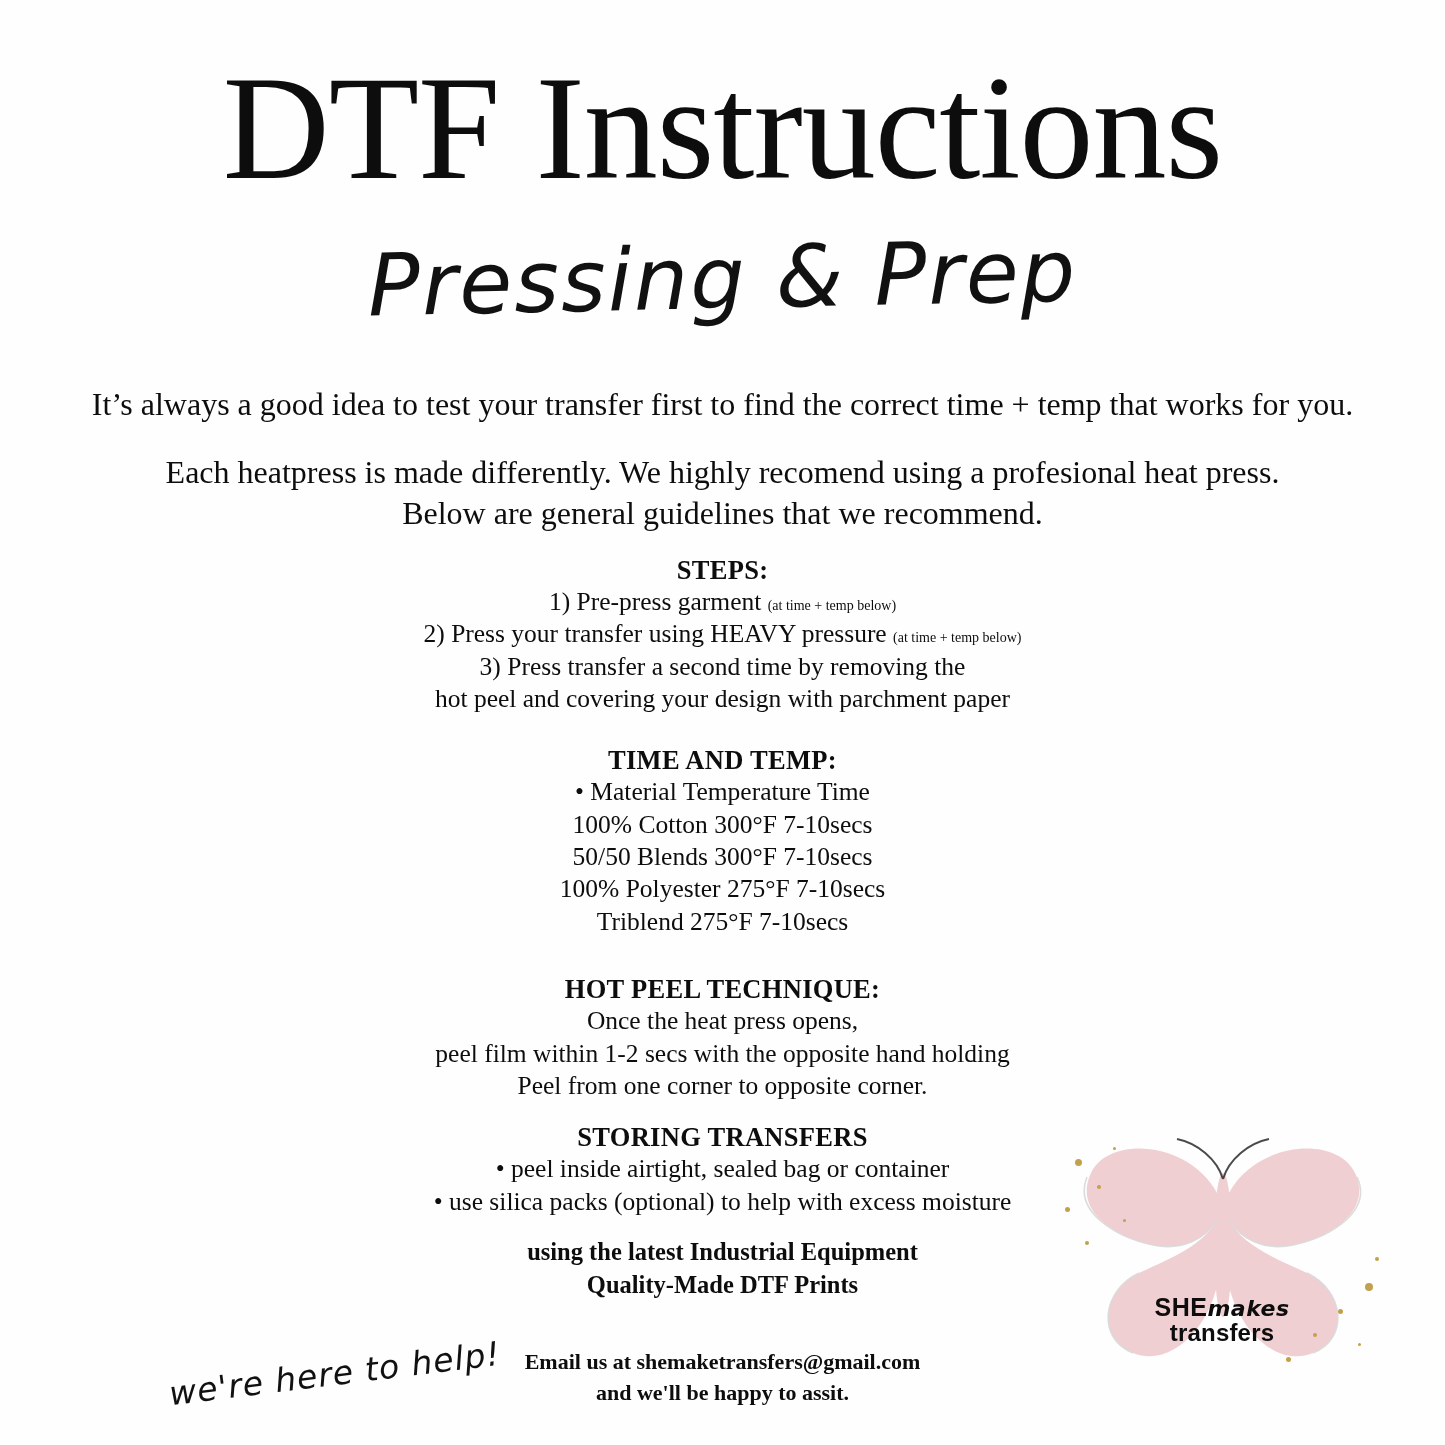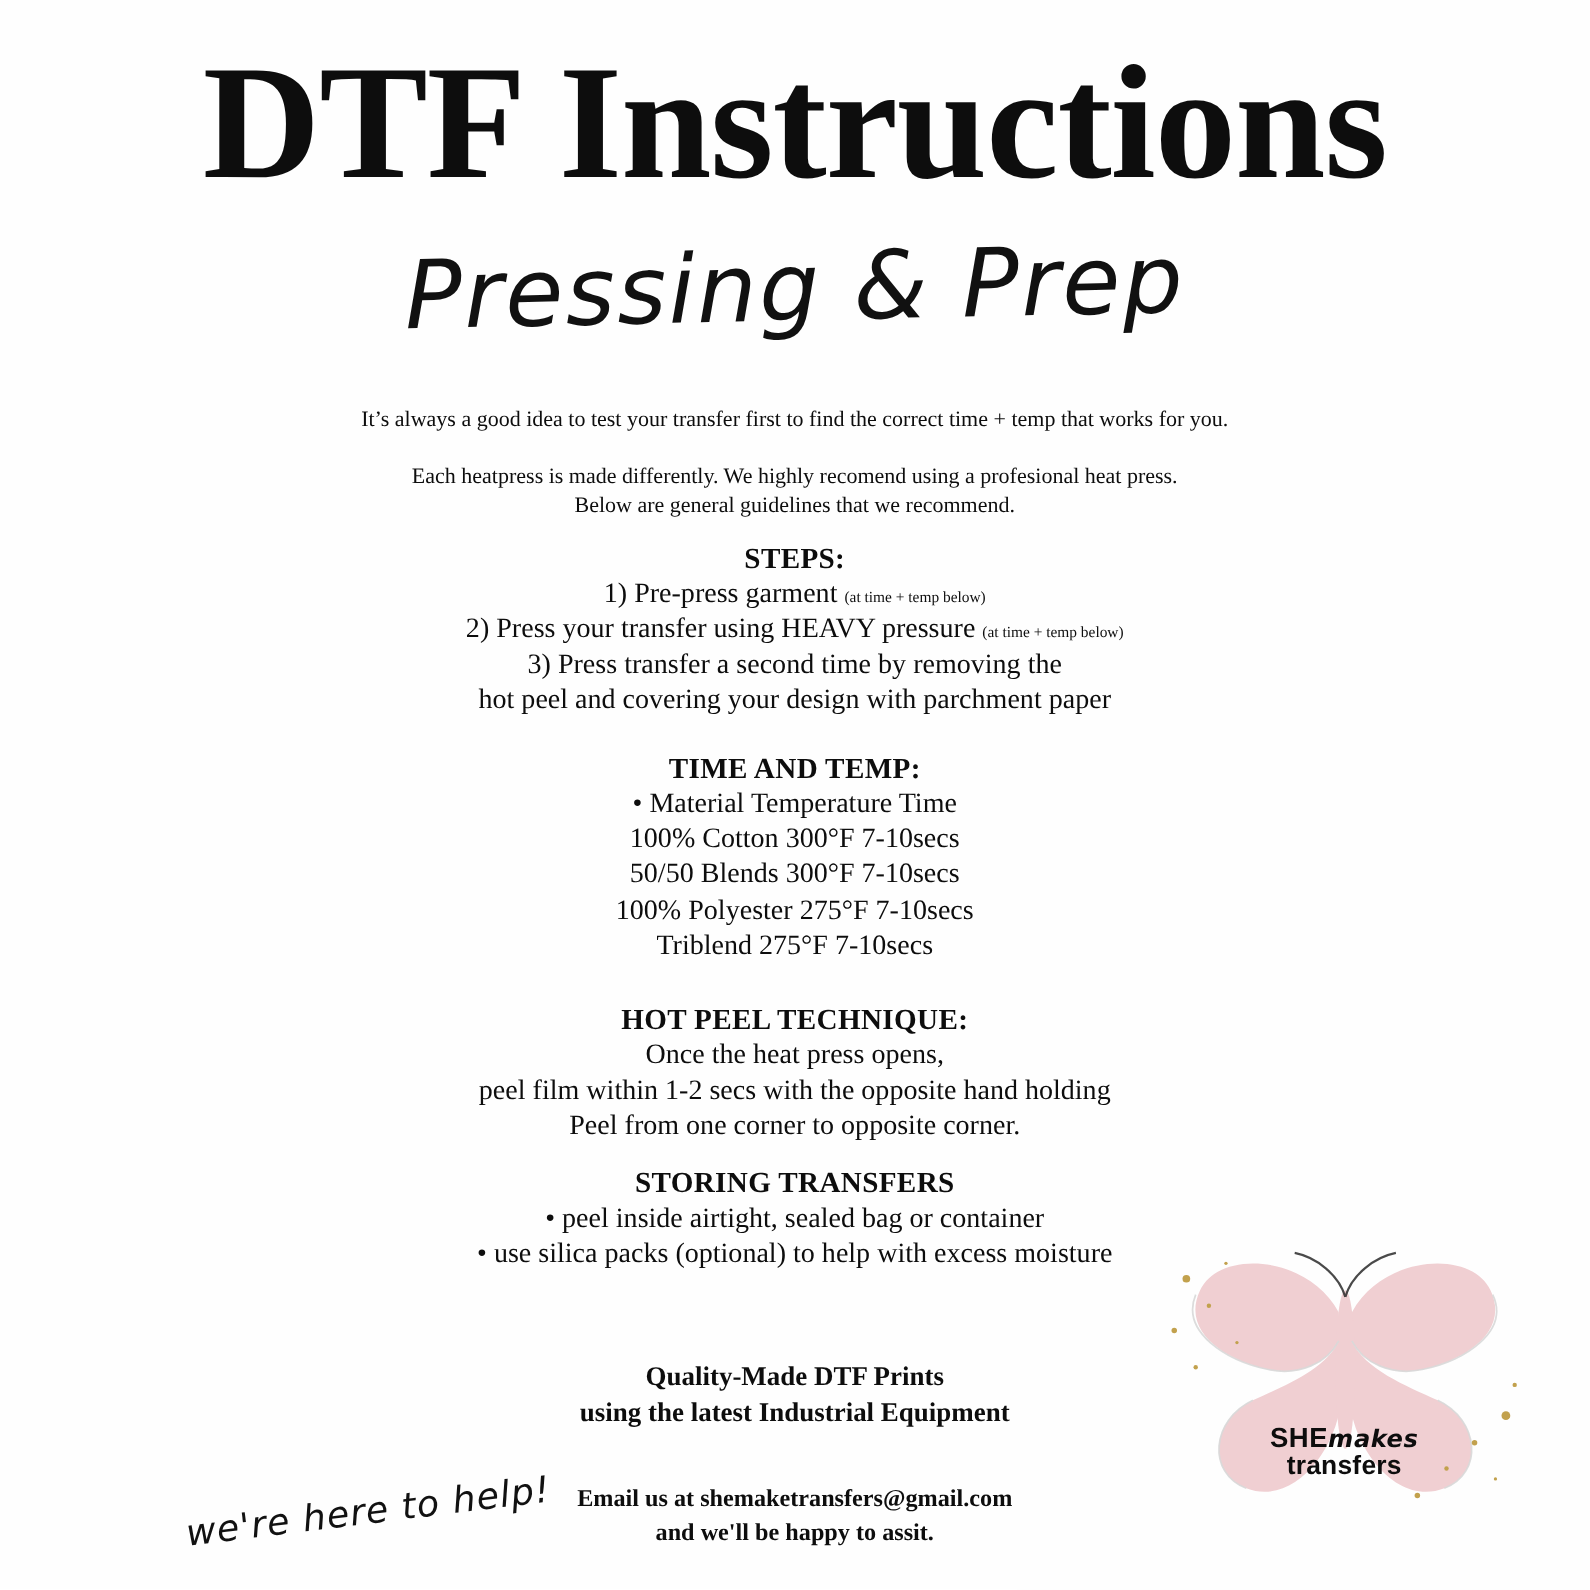--- a/index.html
+++ b/index.html
@@ -19,46 +19,46 @@
     position: relative;
     width: 1445px;
     height: 1445px;
     background: #fefefe;
   }
 
   
   .title {
     text-align: center;
     font-family: "Liberation Serif", serif;
-    font-weight: bold;
+    font-weight: normal;
     font-size: 148px;
     line-height: 1;
     letter-spacing: -1px;
-    padding-top: 38px;
+    padding-top: 54px;
     white-space: nowrap;
   }
   .subtitle {
     text-align: center;
     font-family: "DejaVu Sans", sans-serif;
     font-style: italic;
     font-weight: 300;
     font-size: 86px;
     letter-spacing: 2px;
     color: #111;
     margin-top: 26px;
     transform: rotate(-1.2deg);
   }
 
   
   .body-wrap {
     margin-top: 56px;
     text-align: center;
   }
   .p {
-    font-size: 20px;
+    font-size: 32px;
     line-height: 1.3;
     margin: 0 auto;
   }
   .gap-1 { height: 26px; }
   .gap-2 { height: 20px; }
   .gap-3 { height: 30px; }
   .gap-5 { height: 36px; }
 
   .head {
     font-weight: bold;
@@ -190,22 +190,22 @@
 
     <div class="gap-2"></div>
 
     <div class="head">STORING TRANSFERS</div>
     <div class="line">• peel inside airtight, sealed bag or container</div>
     <div class="line">• use silica packs (optional) to help with excess moisture</div>
 
   </div>
 
   <div class="footer">
+    <div class="footer-strong">using the latest Industrial Equipment</div>
     <div class="footer-strong">Quality-Made DTF Prints</div>
-    <div class="footer-strong">using the latest Industrial Equipment</div>
     <div class="footer-email">Email us at shemaketransfers@gmail.com</div>
     <div class="footer-email" style="margin-top:0">and we'll be happy to assit.</div>
   </div>
 
   <div class="here-to-help">we're here to help!</div>
 
   <div class="logo">
     <svg width="330" height="260" viewBox="0 0 330 260">
       <g fill="#f0cfd2">
         <path d="M160 60 C132 8, 52 2, 34 40 C16 78, 58 104, 96 112 C124 118, 150 106, 160 86 Z"></path>

